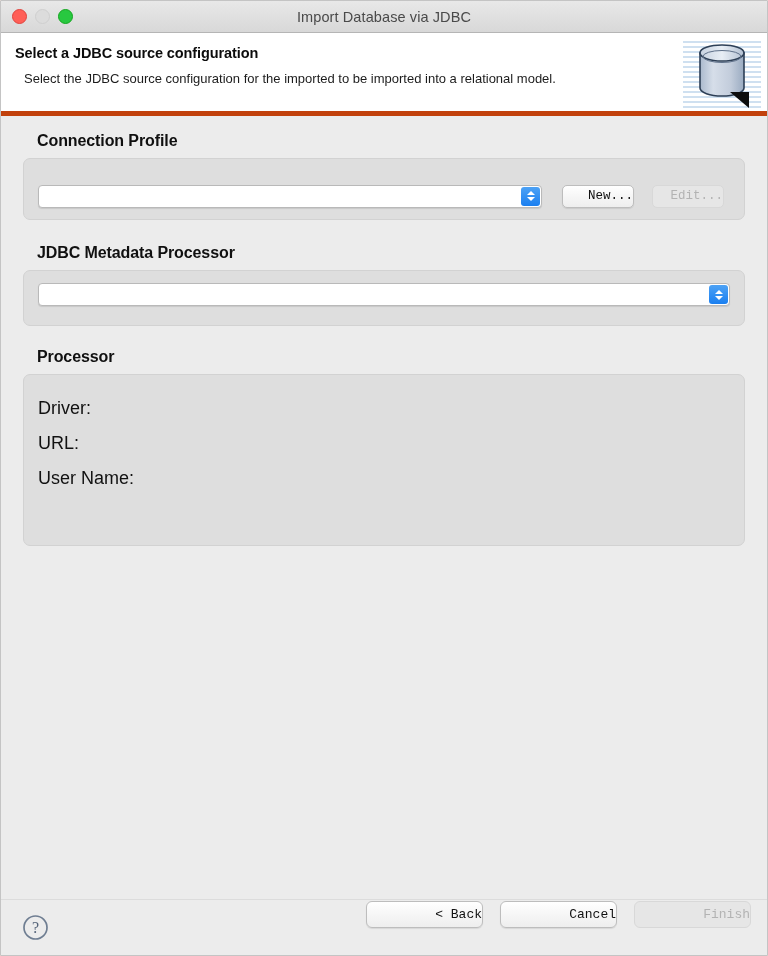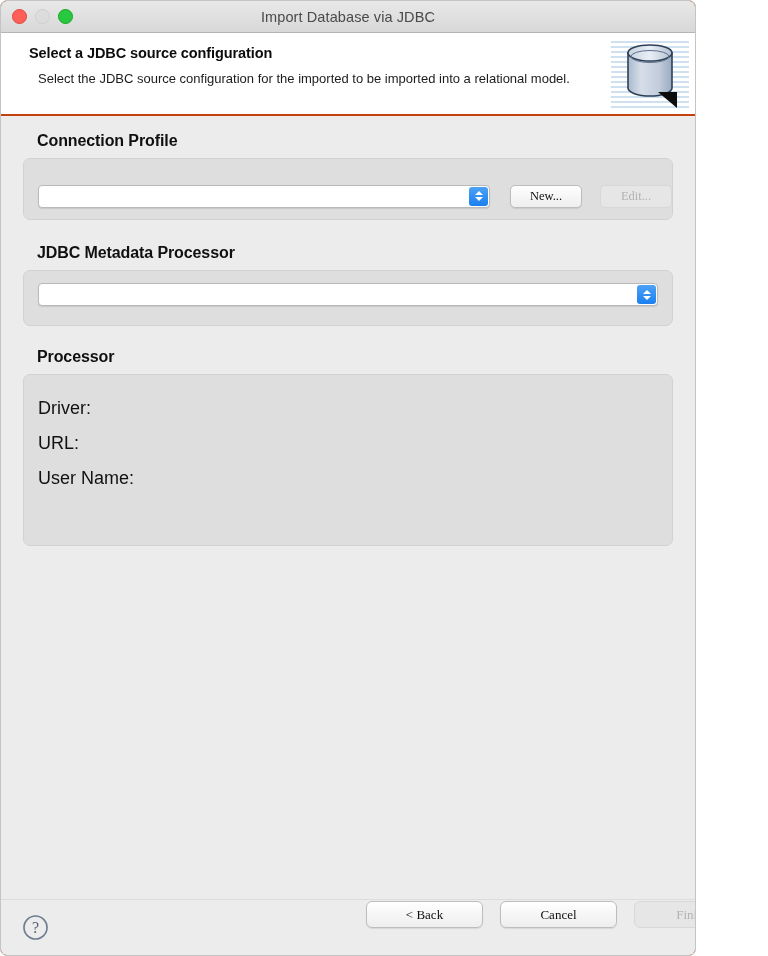--- a/index.html
+++ b/index.html
@@ -9,25 +9,25 @@
   }
   body {
     width: 768px;
     height: 956px;
     font-family: "Liberation Sans", sans-serif;
     -webkit-font-smoothing: antialiased;
   }
 
   .window {
     position: relative;
-    width: 696px;
+    width: 768px;
     height: 956px;
     box-sizing: border-box;
     background: #c2410c;
-    border-radius: 7px;
+    border-radius: 1px;
     overflow: hidden;
     border: 1px solid #c4c4c4;
   }
 
   
   .titlebar {
     position: relative;
     height: 31px;
     background: linear-gradient(to bottom, #e8e8e8 0%, #d8d8d8 100%);
     border-bottom: 1px solid #b5b5b5;
@@ -59,23 +59,23 @@
     font-size: 14.5px;
     color: #4a4a4a;
     letter-spacing: 0.1px;
   }
 
   
   .header {
     position: relative;
     height: 83px;
     background: #ffffff;
-    border-bottom: 2px solid #c2410c;
-    box-sizing: border-box;
-    padding: 12px 120px 0 28px;
+    border-bottom: 5px solid #c2410c;
+    box-sizing: border-box;
+    padding: 12px 120px 0 14px;
   }
   .header-title {
     font-size: 14.5px;
     font-weight: bold;
     color: #0c0c0c;
     margin: 0 0 9px 0;
     letter-spacing: -0.1px;
   }
   .header-desc {
     font-size: 13px;
@@ -170,31 +170,31 @@
   .chev.up   { border-bottom: 4px solid #ffffff; }
   .chev.down { border-top: 4px solid #ffffff; }
 
   .combo-profile { width: 504px; }
   .combo-proc    { width: 100%; }
 
   
   .btn {
     height: 23px;
     min-width: 72px;
-    padding: 0 12px;
+    padding: 0 0;
     font-size: 12.5px;
-    font-family: Liberation Serif, serif;
+    font-family: Liberation Mono, monospace;
     color: #111111;
     background: linear-gradient(to bottom, #ffffff 0%, #f6f6f6 50%, #eeeeee 100%);
     border: 1px solid #bdbdbd;
     border-radius: 5px;
     box-shadow: 0 1px 1px rgba(0,0,0,0.09);
     box-sizing: border-box;
     cursor: default;
-    text-align: center;
+    text-align: right;
     line-height: 21px;
     white-space: nowrap;
   }
   .btn.disabled {
     color: #b3b3b3;
     background: #e6e6e6;
     border-color: #d8d8d8;
     box-shadow: none;
   }
   .btn-new  { margin-left: 20px; width: 72px; }

